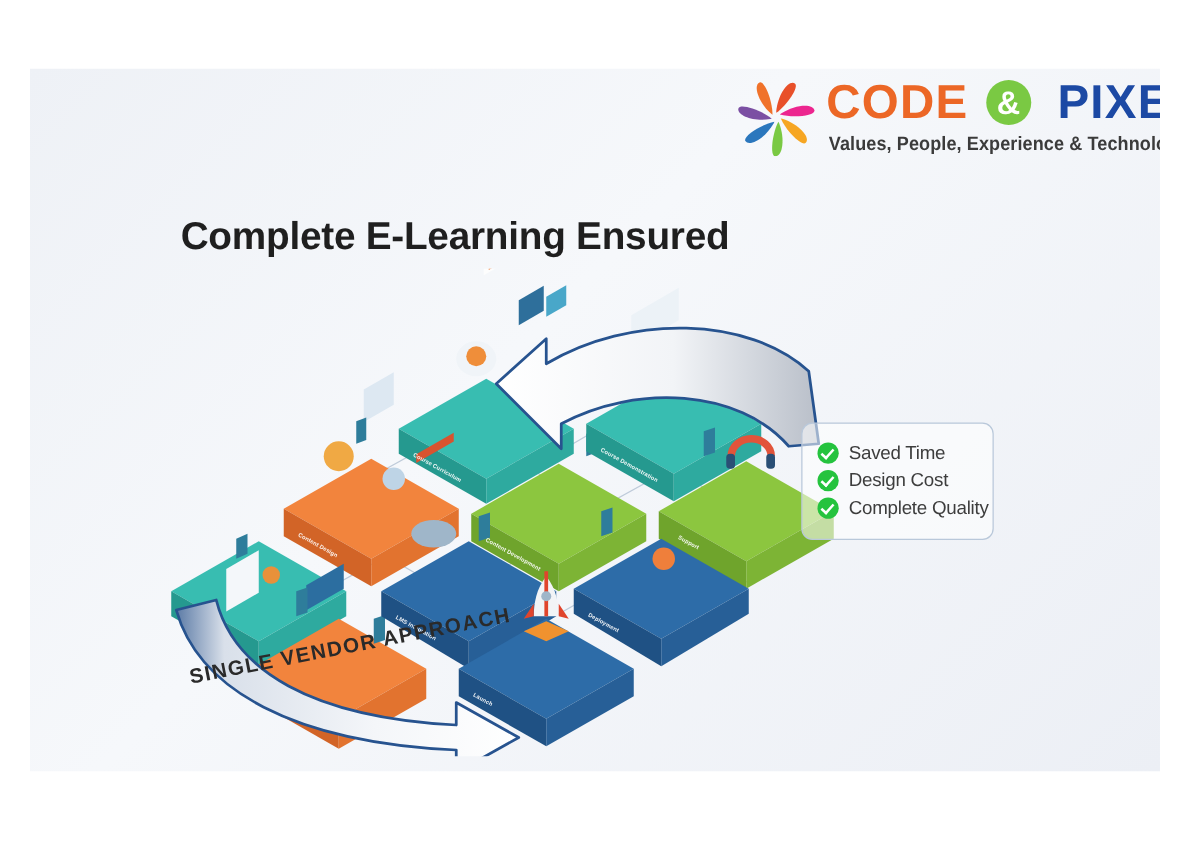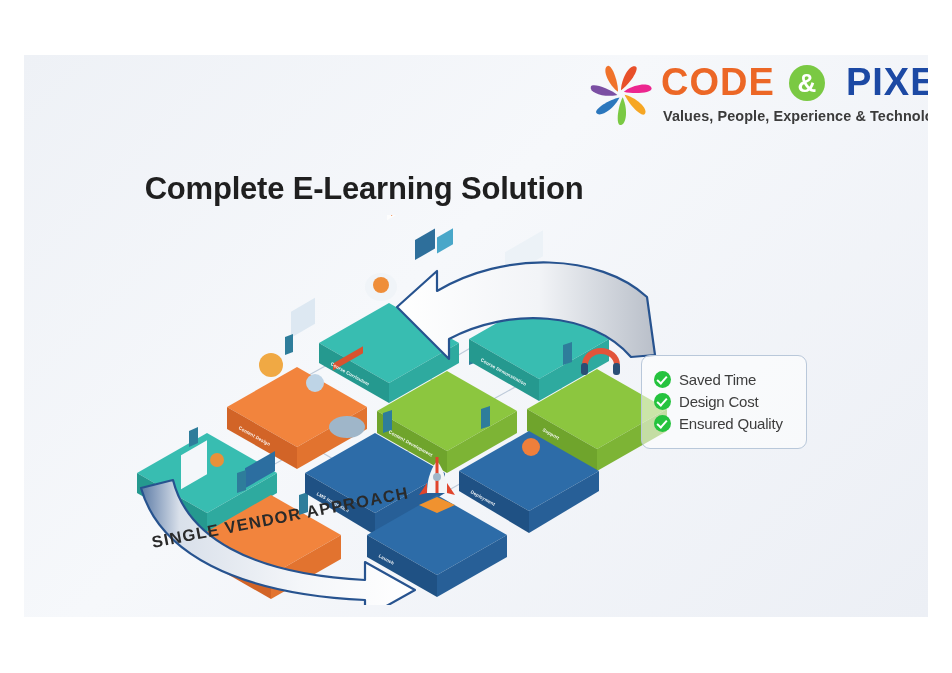--- a/index.html
+++ b/index.html
@@ -48,23 +48,23 @@
   #slide-title {
     position: absolute; left: 0; top: 95px; width: 680px;
     text-align: center;
     font-size: 31px; font-weight: bold; color: #1f1f1f;
     letter-spacing: -0.2px;
   }
 
   
   #benefits {
     position: absolute; left: 617px; top: 283px;
-    width: 140px; padding: 10px 12px 11px 12px;
+    width: 140px; padding: 10px 0 11px 12px;
     background: rgba(255,255,255,0.55);
-    border: 1.4px solid #b9c8da; border-radius: 9px; margin-top: 17px;
+    border: 1.4px solid #b9c8da; border-radius: 9px;
   }
   .benefit-row { display: flex; align-items: center; margin: 5px 0; }
   .check {
     width: 17px; height: 17px; border-radius: 50%;
     background: #25c33e; flex: 0 0 17px; position: relative;
   }
   .check::after {
     content: ""; position: absolute; left: 5px; top: 3px;
     width: 4px; height: 8px; border: solid #ffffff;
     border-width: 0 2.1px 2.1px 0; transform: rotate(42deg);
@@ -129,21 +129,21 @@
 
     <div id="logo-wordmark">
       <span class="w-code">CODE</span>
       <span class="amp-badge">&amp;</span>
       <span class="w-pixels">PIXELS</span>
     </div>
 
     <div id="logo-tagline">Values, People, Experience &amp; Technology</div>
   </div>
 
-  <h1 id="slide-title">Complete E-Learning Solution</h1>
+  <h1 id="slide-title">Complete E-Learning Ensured</h1>
 
   <div id="stage">
     <svg width="560" height="400" viewBox="0 0 560 400">
       <defs>
         <linearGradient id="arrGrad" x1="0%" y1="0%" x2="100%" y2="0%">
           <stop offset="0%" stop-color="#ffffff"></stop>
           <stop offset="55%" stop-color="#f2f4f7"></stop>
           <stop offset="100%" stop-color="#b9bfc9"></stop>
         </linearGradient>
         <linearGradient id="vendGrad" x1="0%" y1="0%" x2="100%" y2="0%">
@@ -285,21 +285,21 @@
     <div class="benefit-row">
       <span class="check"></span>
       <span class="benefit-label">Saved Time</span>
     </div>
     <div class="benefit-row">
       <span class="check"></span>
       <span class="benefit-label">Design Cost</span>
     </div>
     <div class="benefit-row">
       <span class="check"></span>
-      <span class="benefit-label">Ensured Quality</span>
+      <span class="benefit-label">Complete Quality</span>
     </div>
   </div>
 
   <svg id="vendor-arrow" viewBox="0 0 330 135">
     <defs>
       <linearGradient id="vg" x1="0%" y1="0%" x2="100%" y2="0%">
         <stop offset="0%" stop-color="#5c7ba6"></stop>
         <stop offset="14%" stop-color="#d9e0ea"></stop>
         <stop offset="58%" stop-color="#f4f6f9"></stop>
         <stop offset="100%" stop-color="#ffffff"></stop>

